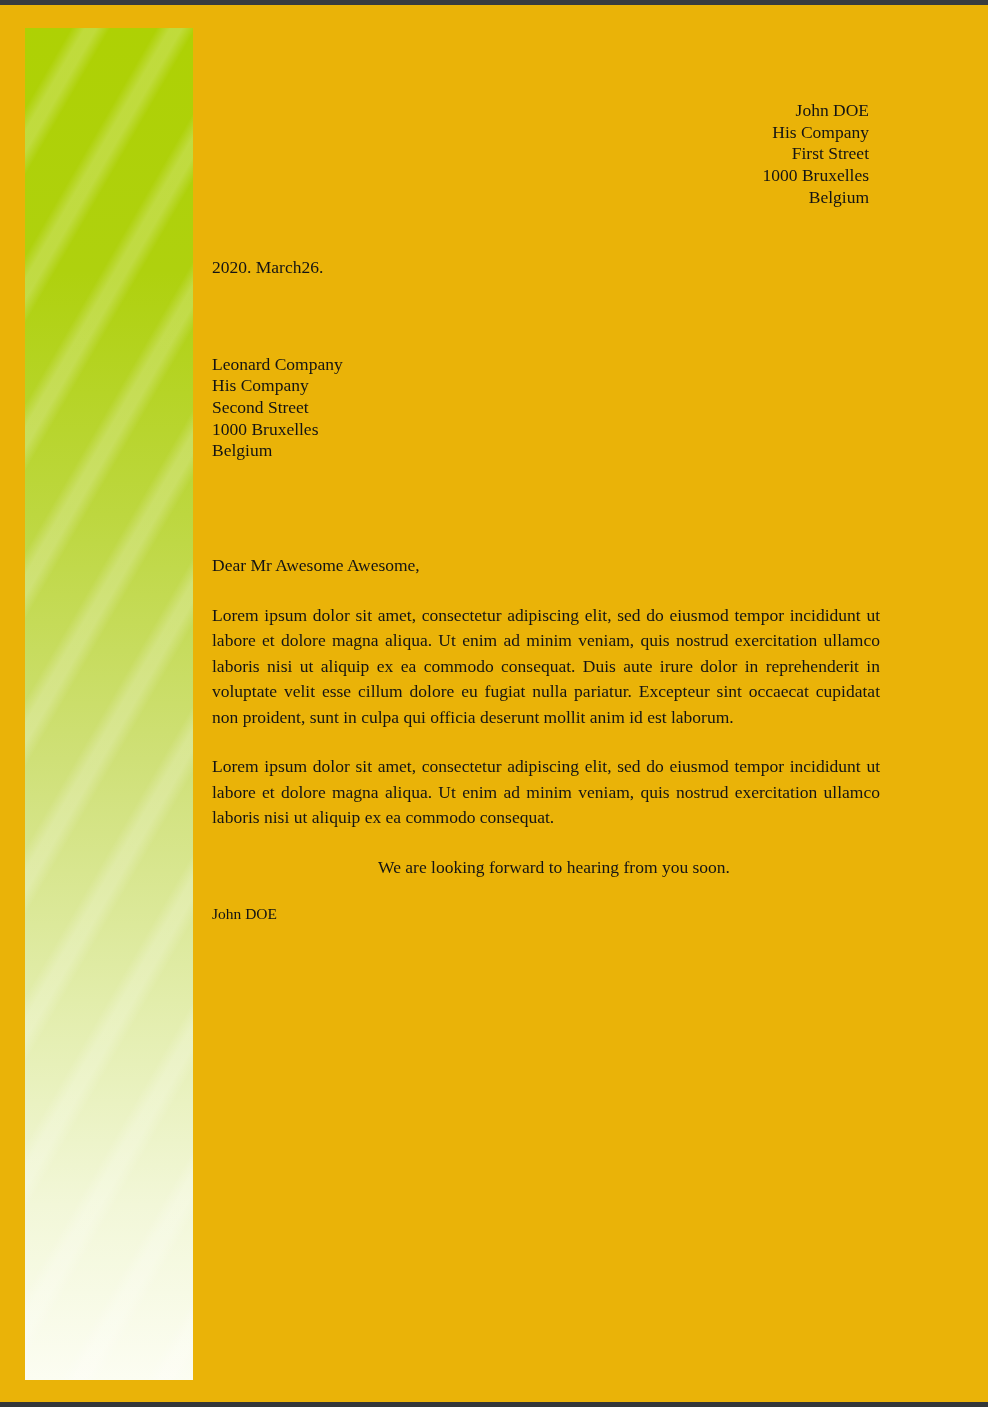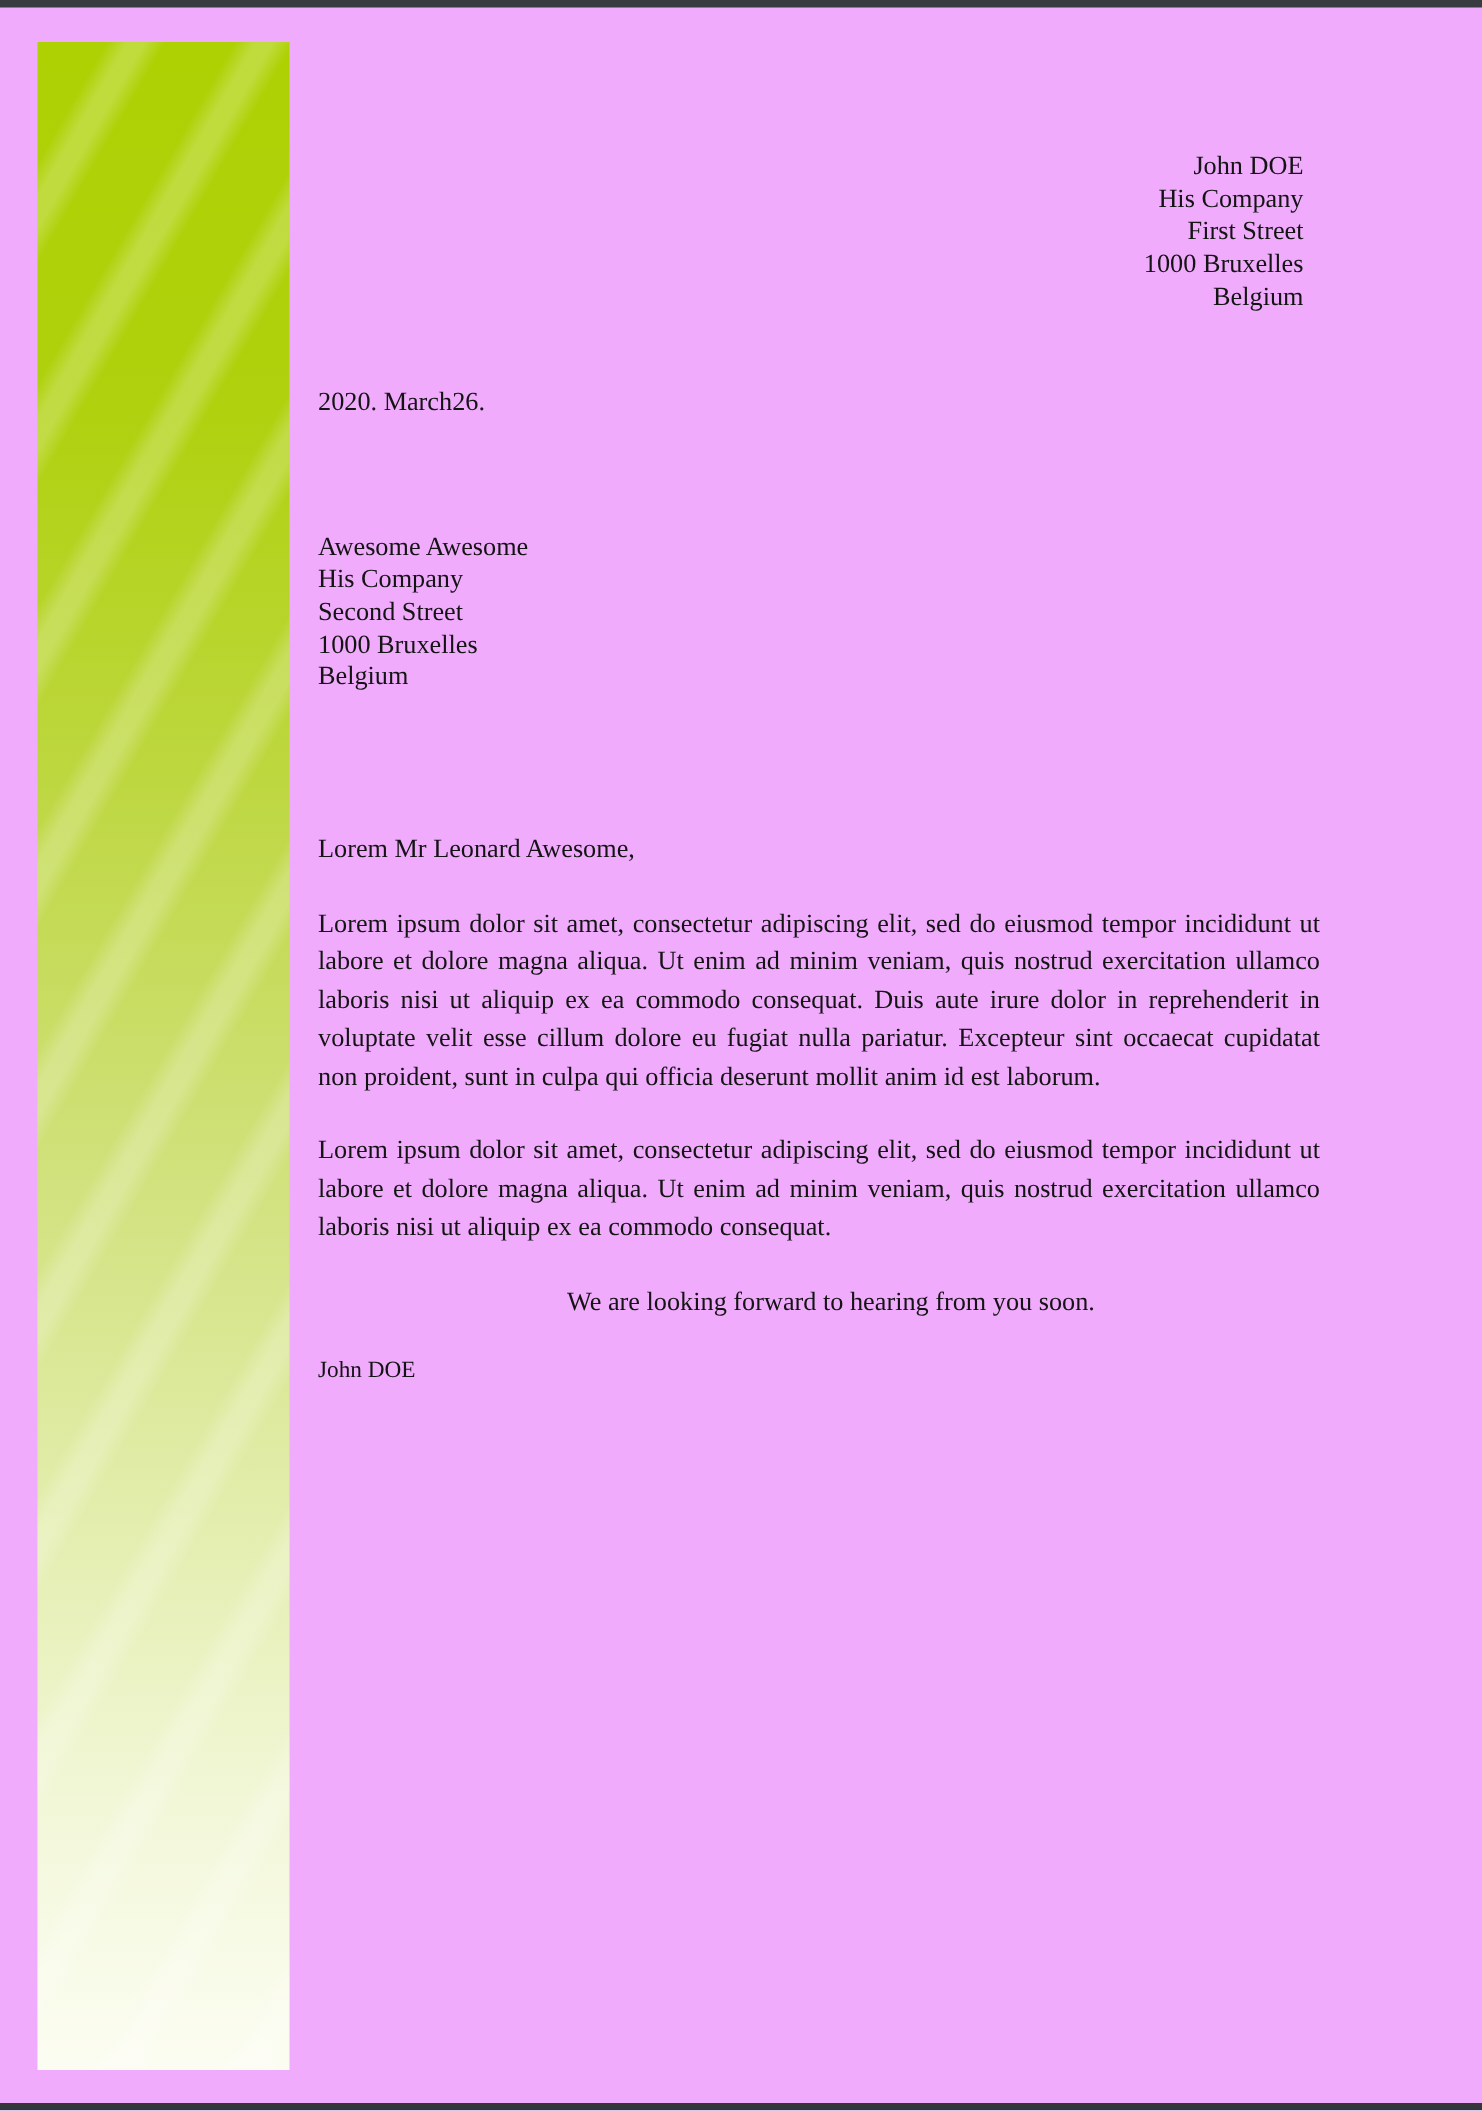--- a/index.html
+++ b/index.html
@@ -4,21 +4,21 @@
 <style>
   html, body {
     margin: 0;
     padding: 0;
     background: #ffffff;
   }
   .page {
     position: relative;
     width: 988px;
     height: 1407px;
-    background: #f0abfc;
+    background: #eab308;
     font-family: "Liberation Serif", serif;
     color: #141414;
     overflow: hidden;
   }
   .frame-bar {
     position: absolute;
     left: 0;
     width: 988px;
     height: 5px;
     background: #383c40;
@@ -110,28 +110,28 @@
       <div>John DOE</div>
       <div>His Company</div>
       <div>First Street</div>
       <div>1000 Bruxelles</div>
       <div>Belgium</div>
     </div>
 
     <div class="date-line">2020. March26.</div>
 
     <div class="address-block recipient-block">
-      <div>Awesome Awesome</div>
+      <div>Leonard Company</div>
       <div>His Company</div>
       <div>Second Street</div>
       <div>1000 Bruxelles</div>
       <div>Belgium</div>
     </div>
 
-    <div class="salutation">Lorem Mr Leonard Awesome,</div>
+    <div class="salutation">Dear Mr Awesome Awesome,</div>
 
     <p class="para">Lorem ipsum dolor sit amet, consectetur adipiscing elit, sed do eiusmod tempor incididunt ut labore et dolore magna aliqua. Ut enim ad minim veniam, quis nostrud exercitation ullamco laboris nisi ut aliquip ex ea commodo consequat. Duis aute irure dolor in reprehenderit in voluptate velit esse cillum dolore eu fugiat nulla pariatur. Excepteur sint occaecat cupidatat non proident, sunt in culpa qui officia deserunt mollit anim id est laborum.</p>
 
     <p class="para">Lorem ipsum dolor sit amet, consectetur adipiscing elit, sed do eiusmod tempor incididunt ut labore et dolore magna aliqua. Ut enim ad minim veniam, quis nostrud exercitation ullamco laboris nisi ut aliquip ex ea commodo consequat.</p>
 
     <div class="closing">We are looking forward to hearing from you soon.</div>
 
 
     <div class="signature">John DOE</div>
 

